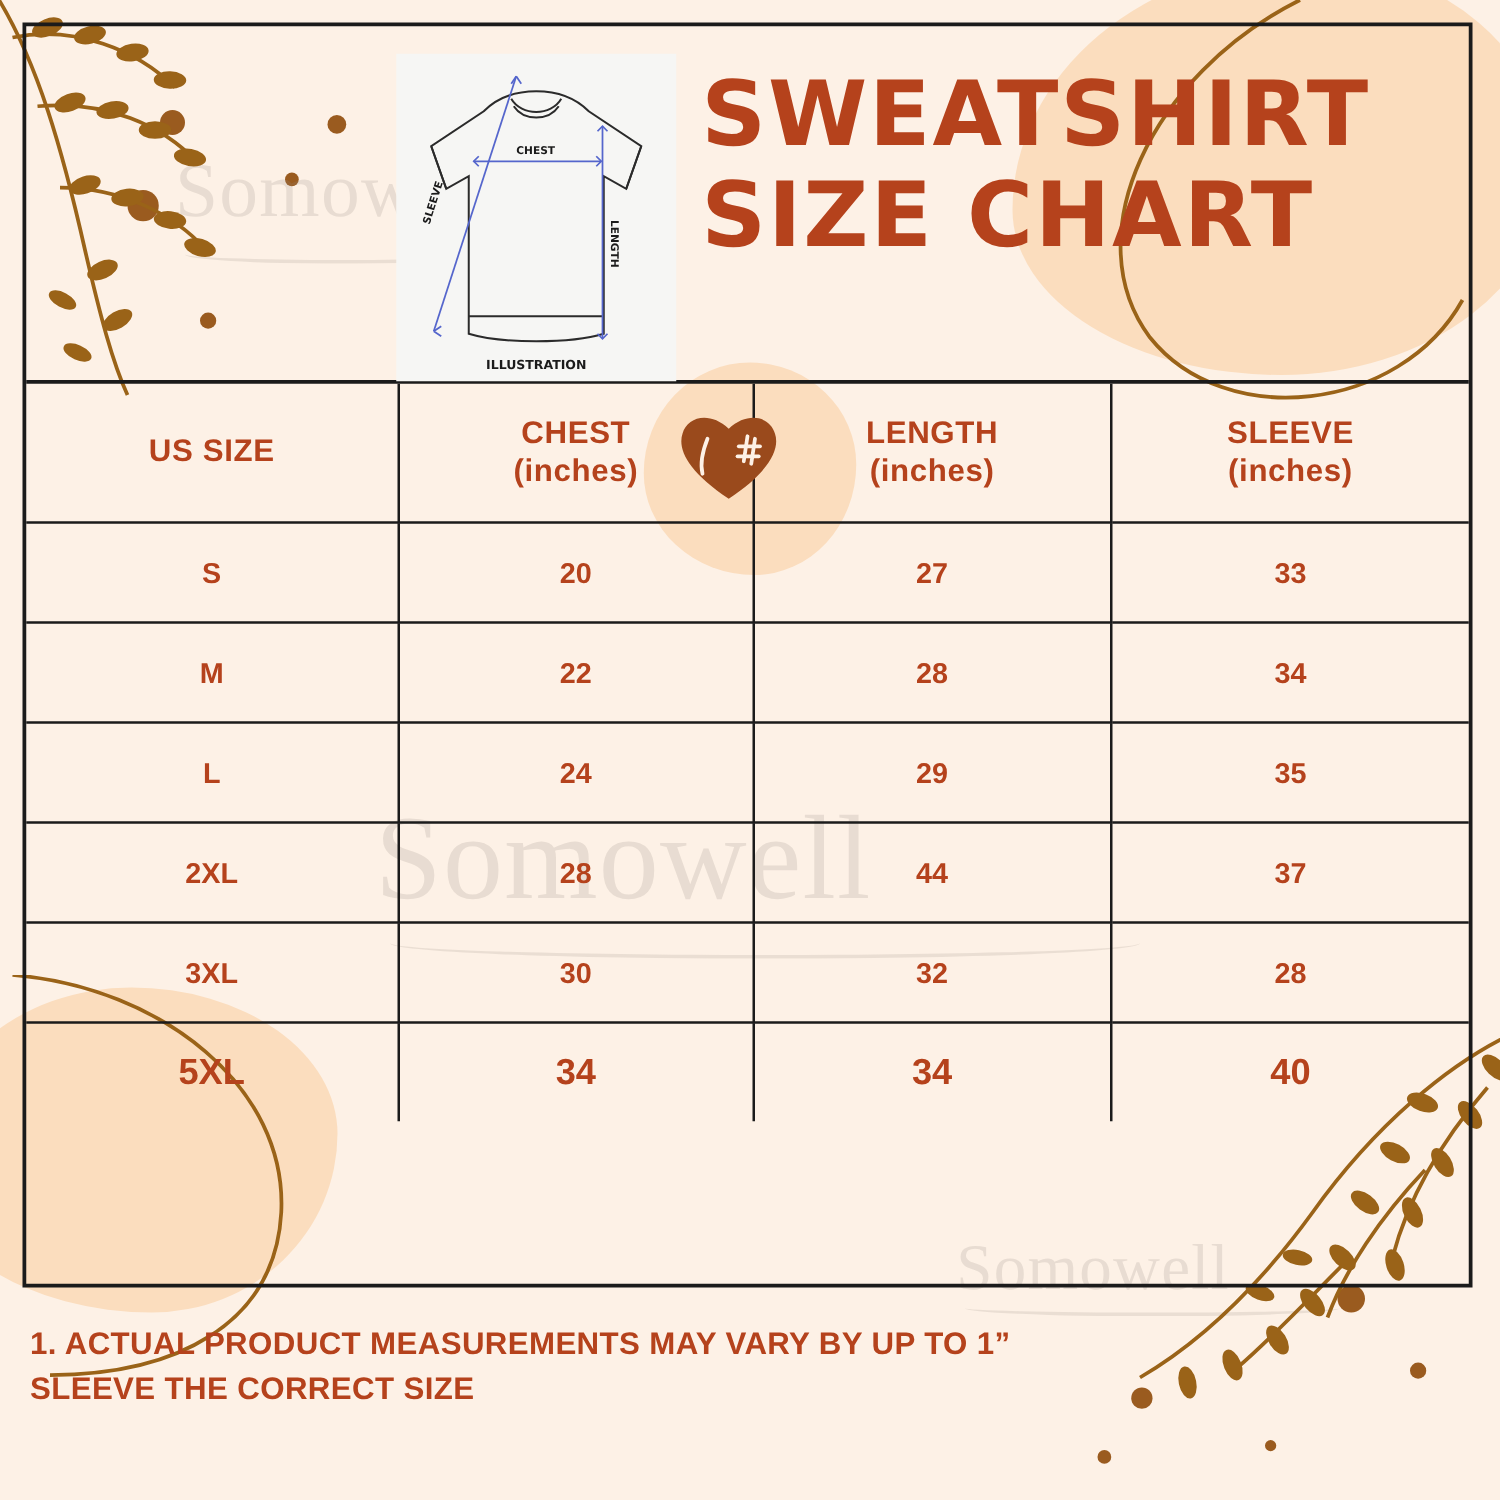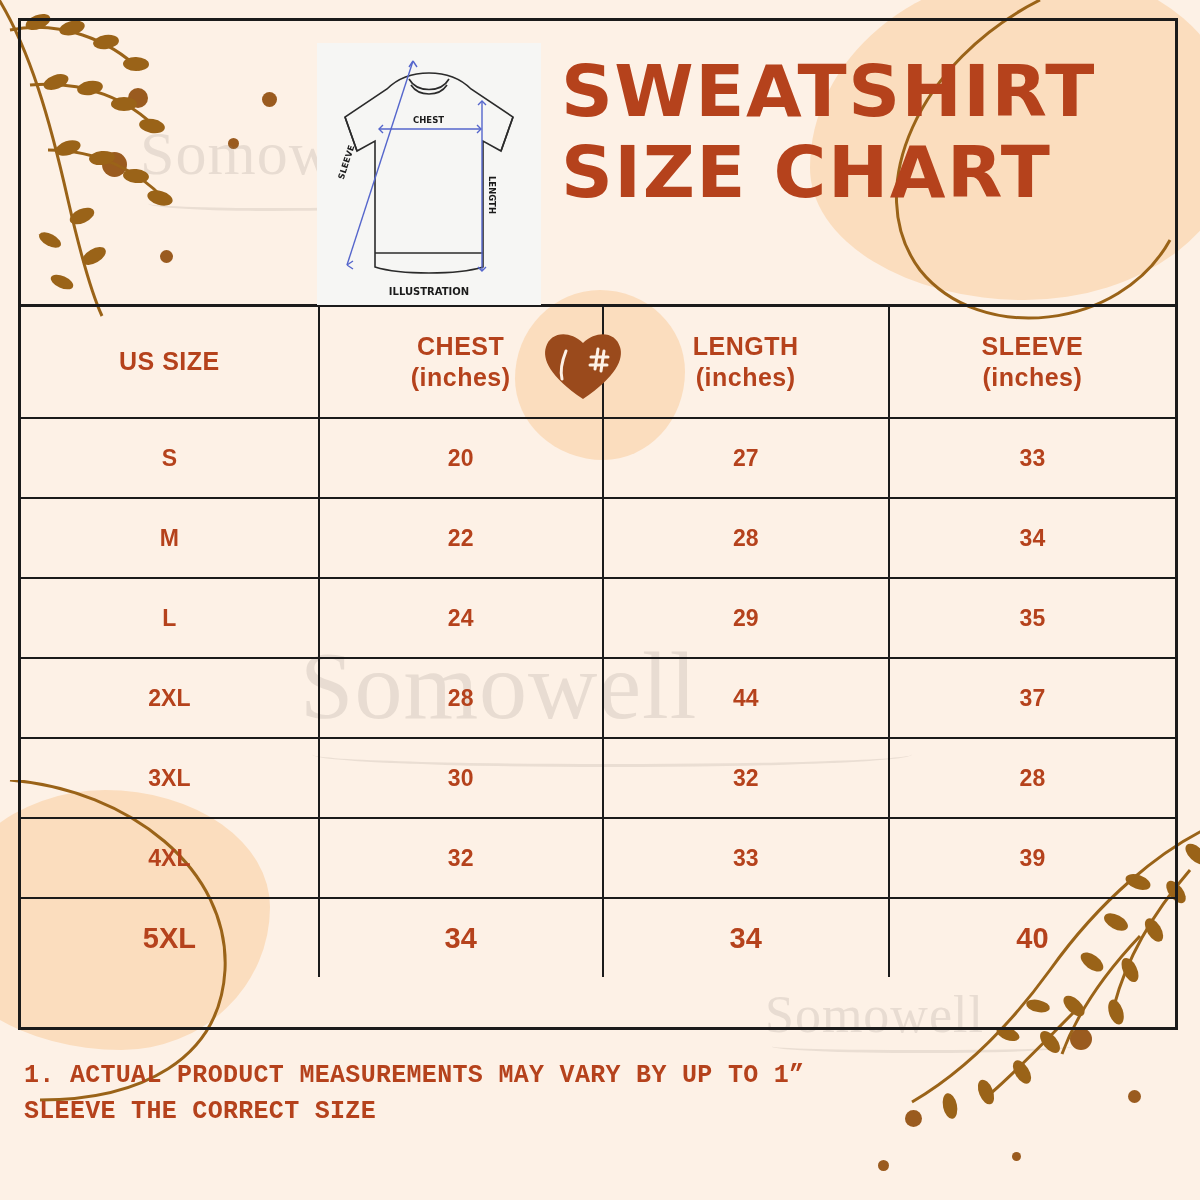--- a/index.html
+++ b/index.html
@@ -171,21 +171,21 @@
 
   
   .notes {
     position: absolute;
     left: 24px;
     top: 1058px;
     width: 1150px;
     z-index: 4;
   }
   .note {
-    font-family: Liberation Mono, monospace;
+    font-family: Liberation Sans, sans-serif;
     font-size: 25px;
     font-weight: 700;
     color: #B5421C;
     letter-spacing: 0.3px;
     line-height: 1.42;
   }
 
   
   .vine { position: absolute; z-index: 2; pointer-events: none; }
   .vine-tl { left: -10px; top: -10px; }
@@ -376,26 +376,20 @@
         <td>44</td>
         <td>37</td>
       </tr>
       <tr>
         <td>3XL</td>
         <td>30</td>
         <td>32</td>
         <td>28</td>
       </tr>
       <tr>
-        <td>4XL</td>
-        <td>32</td>
-        <td>33</td>
-        <td>39</td>
-      </tr>
-      <tr>
         <td>5XL</td>
         <td>34</td>
         <td>34</td>
         <td>40</td>
       </tr>
     </tbody>
   </table>
 </div>
 
 <svg class="heart-badge" viewBox="0 0 86 78">

